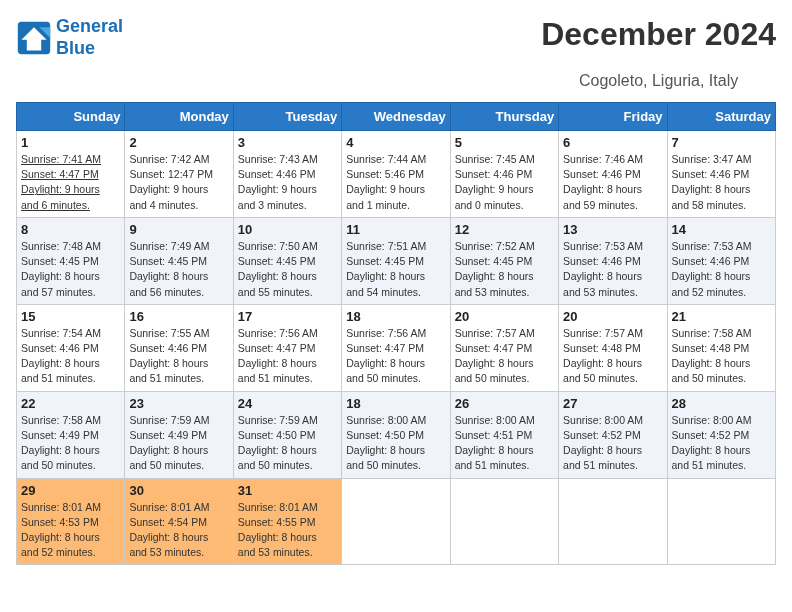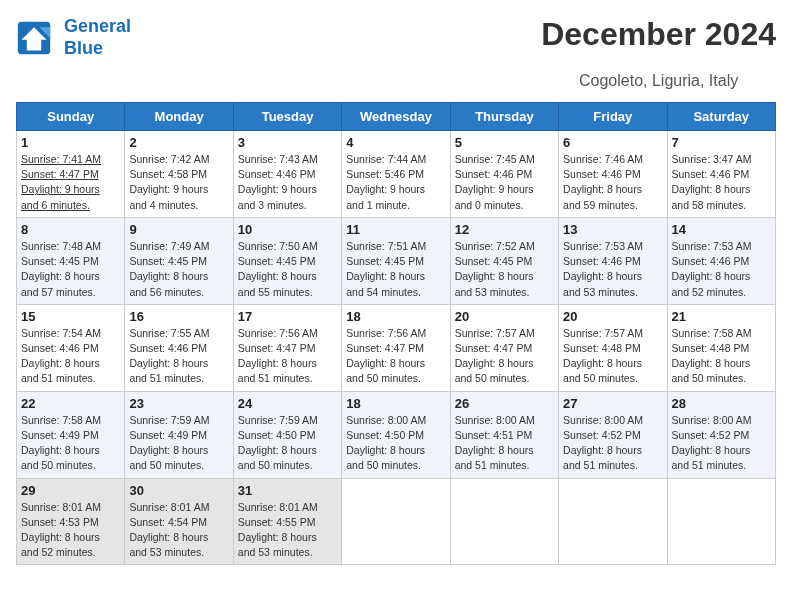--- a/index.html
+++ b/index.html
@@ -12,21 +12,20 @@
     }
     .header-section {
       display: flex;
       justify-content: space-between;
       align-items: flex-start;
       margin-bottom: 12px;
     }
     .logo {
       display: flex;
       align-items: center;
-      gap: 8px;
     }
     .logo-text {
       font-size: 18px;
       font-weight: bold;
       color: #333;
       line-height: 1.2;
     }
     .logo-text span {
       color: #1a6fb5;
     }
@@ -50,38 +49,38 @@
     }
     .calendar-table {
       width: 100%;
       border-collapse: collapse;
       font-size: 11px;
     }
     .calendar-table th {
       background-color: #2979c7;
       color: #fff;
       padding: 6px 4px;
-      text-align: center;
+      text-align: right;
       font-size: 13px;
       font-weight: bold;
       border: 1px solid #2062a8;
     }
     .calendar-table td {
       border: 1px solid #ccc;
       vertical-align: top;
       padding: 4px;
       height: 80px;
       width: calc(100% / 7);
       background: #fff;
     }
     .calendar-table tr:nth-child(even) td {
       background-color: #f0f4fa;
     }
     .calendar-table tr.last-row td {
-      background-color: #e5e5e5;
+      background-color: #fdba74;
     }
     .day-number {
       font-size: 13px;
       font-weight: bold;
       color: #222;
       display: block;
       margin-bottom: 2px;
     }
     .day-info {
       color: #333;
@@ -130,21 +129,21 @@
         <td>
           <span class="day-number">1</span>
           <div class="day-info" style="white-space: pre-line; text-decoration: underline;">Sunrise: 7:41 AM
 Sunset: 4:47 PM
 Daylight: 9 hours
 and 6 minutes.</div>
         </td>
         <td>
           <span class="day-number">2</span>
           <div class="day-info" style="white-space: pre-line;">Sunrise: 7:42 AM
-Sunset: 4:58 PM
+Sunset: 12:47 PM
 Daylight: 9 hours
 and 4 minutes.</div>
         </td>
         <td>
           <span class="day-number">3</span>
           <div class="day-info" style="white-space: pre-line;">Sunrise: 7:43 AM
 Sunset: 4:46 PM
 Daylight: 9 hours
 and 3 minutes.</div>
         </td>

